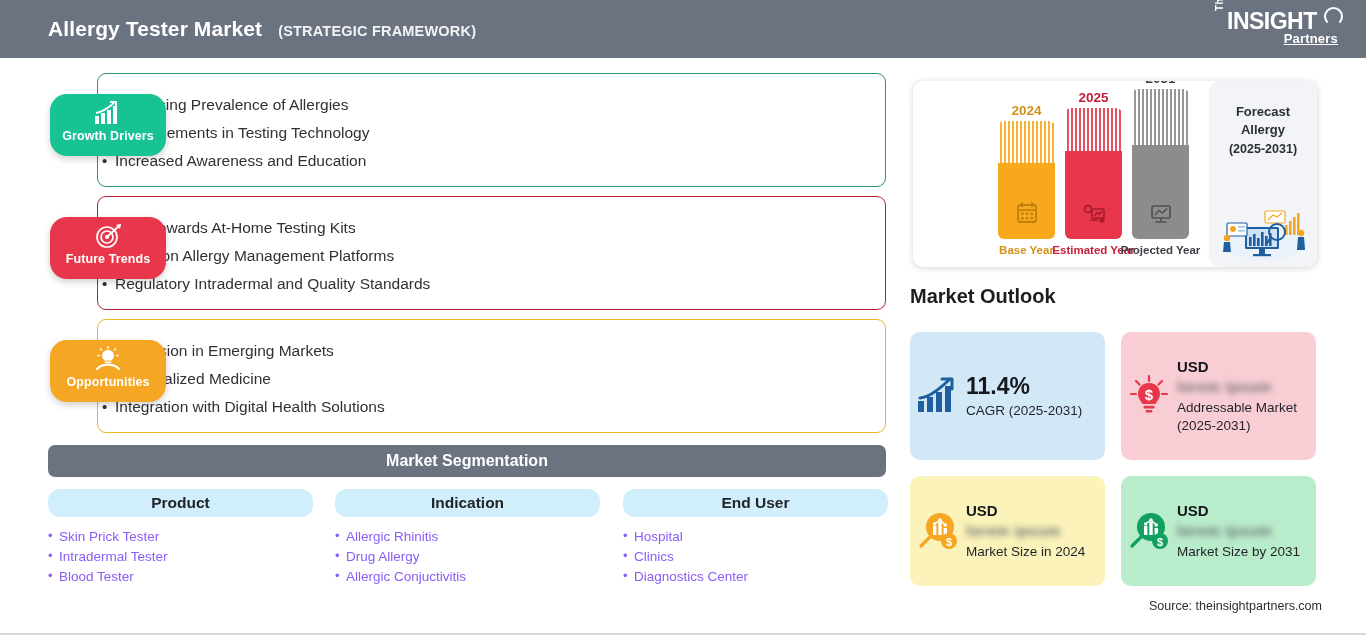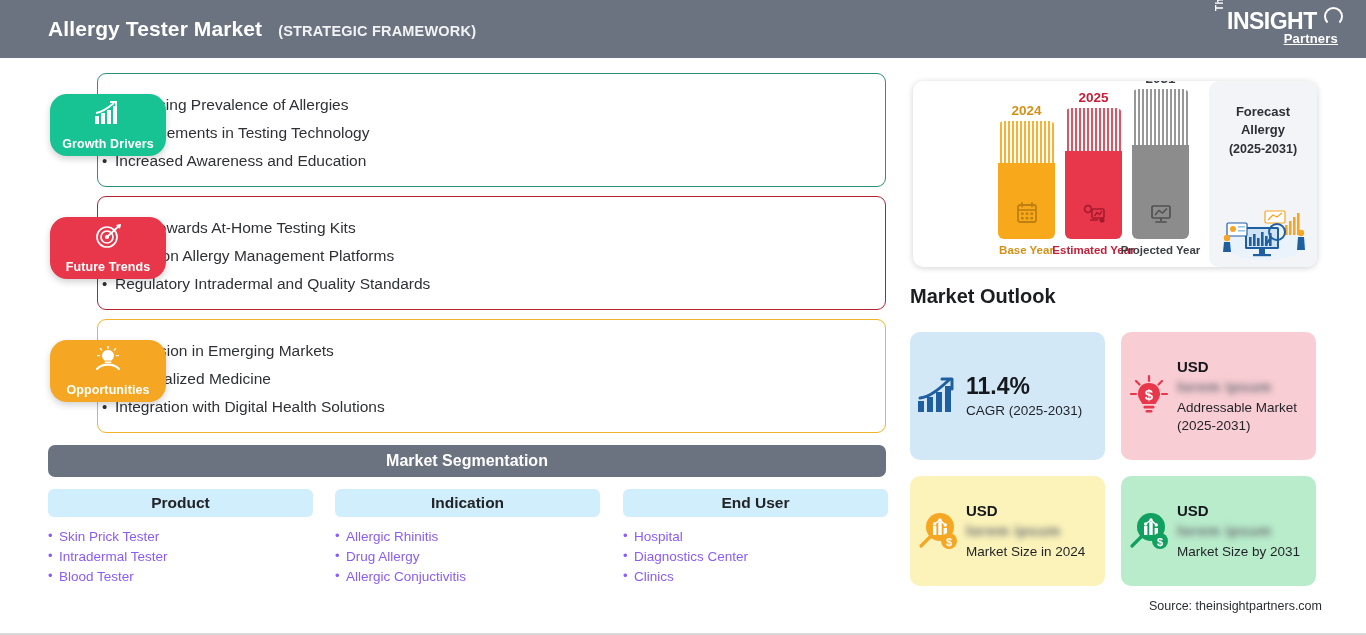--- a/index.html
+++ b/index.html
@@ -92,21 +92,21 @@
   .b1 { top: 31px; }
   .b2 { top: 154px; }
   .b3 { top: 277px; }
 
   .badge {
     position: absolute; left: 50px;
     width: 116px; height: 62px;
     border-radius: 17px;
     display: flex; flex-direction: column;
     align-items: center; justify-content: flex-end;
-    padding-bottom: 5px;
+    padding-bottom: 13px;
     box-shadow: 0 3px 7px rgba(0,0,0,.18);
     z-index: 5;
   }
   .badge .bl {
     color: #ffffff; font-size: 12.5px; font-weight: bold;
     letter-spacing: .1px; white-space: nowrap;
   }
   .badge .bicon {
     position: absolute; top: 6px; left: 50%;
     transform: translateX(-50%);
@@ -123,21 +123,21 @@
     background: #6b7280; border-radius: 7px;
     display: flex; align-items: center; justify-content: center;
     color: #ffffff; font-size: 16px; font-weight: bold;
   }
   .seg-cols { position: absolute; left: 48px; top: 431px; width: 840px; }
   .seg-col { position: absolute; width: 265px; }
   .seg-col.c1 { left: 0px; }
   .seg-col.c2 { left: 287px; }
   .seg-col.c3 { left: 575px; }
   .seg-col-head {
-    height: 28px; background: #d0eefb; border-radius: 6px;
+    height: 28px; background: #d0eefb; border-radius: 12px;
     display: flex; align-items: center; justify-content: center;
     font-size: 15.5px; font-weight: bold; color: #222428;
   }
   .seg-col ul { margin-top: 10px; }
   .seg-col li {
     list-style: none;
     font-size: 13.5px; color: #8b5cf6;
     line-height: 20px; position: relative; padding-left: 11px;
   }
   .seg-col li:before {
@@ -328,22 +328,22 @@
         <ul>
           <li>Allergic Rhinitis</li>
           <li>Drug Allergy</li>
           <li>Allergic Conjuctivitis</li>
         </ul>
       </div>
       <div class="seg-col c3">
         <div class="seg-col-head">End User</div>
         <ul>
           <li>Hospital</li>
+          <li>Clinics</li>
           <li>Diagnostics Center</li>
-          <li>Clinics</li>
         </ul>
       </div>
     </div>
   </div>
 
   <div class="right-col">
 
     <div class="timeline-card">
       <div class="bars">
 

